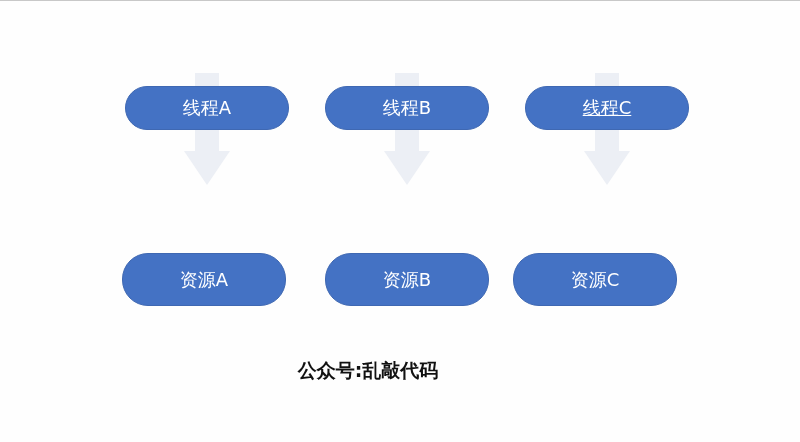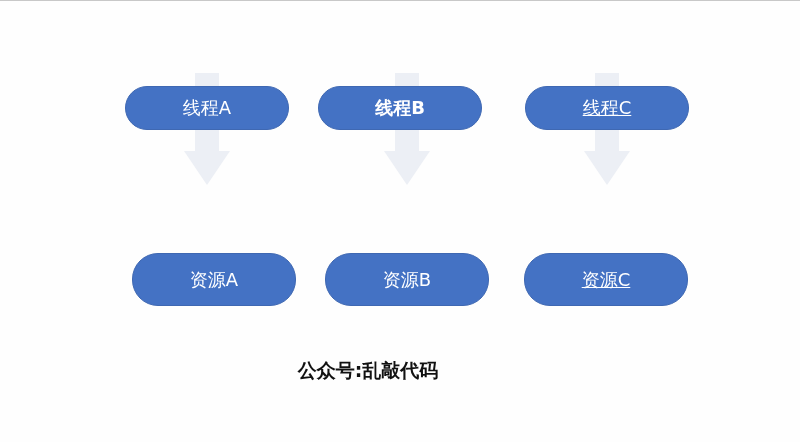--- a/index.html
+++ b/index.html
@@ -26,30 +26,30 @@
 <svg class="arrow" style="left:384px;top:73px;" viewBox="0 0 46 112">
   <polygon points="11,0 35,0 35,78 46,78 23,112 0,78 11,78" fill="#eceff5"></polygon>
 </svg>
 <svg class="arrow" style="left:584px;top:73px;" viewBox="0 0 46 112">
   <polygon points="11,0 35,0 35,78 46,78 23,112 0,78 11,78" fill="#eceff5"></polygon>
 </svg>
 
 <div class="pill thread" style="left:125px;text-align:right;">
   <span>线程A</span>
 </div>
-<div class="pill thread" style="left:318px;font-weight:bold;">
+<div class="pill thread" style="left:325px;">
   <span>线程B</span>
 </div>
 <div class="pill thread" style="left:525px;text-decoration:underline;">
   <span>线程C</span>
 </div>
 
-<div class="pill res" style="left:132px;justify-content:center;">
+<div class="pill res" style="left:122px;justify-content:center;">
   <span>资源A</span>
 </div>
 <div class="pill res" style="left:325px;align-items:center;">
   <span>资源B</span>
 </div>
-<div class="pill res" style="left:524px;text-decoration:underline;">
+<div class="pill res" style="left:513px;">
   <span>资源C</span>
 </div>
 
 <div class="footer">公众号:乱敲代码</div>
 
 </body></html>

